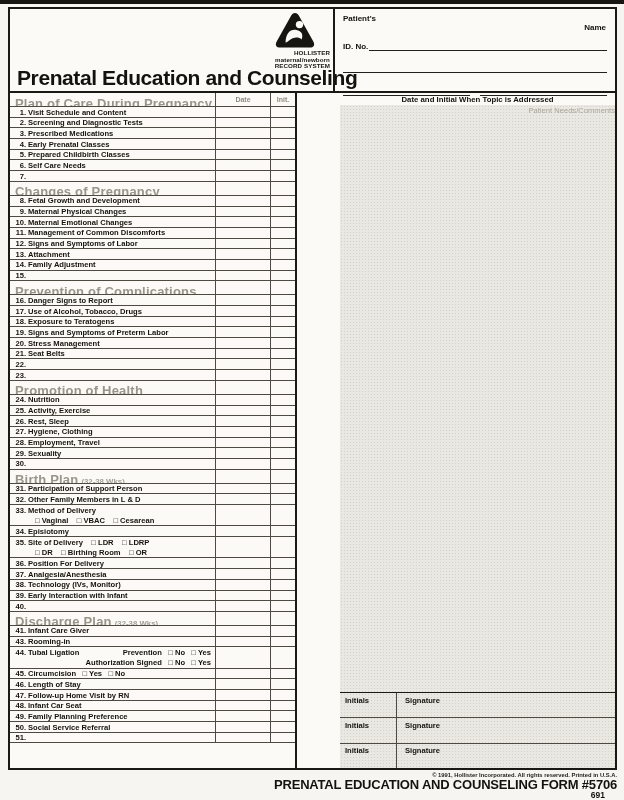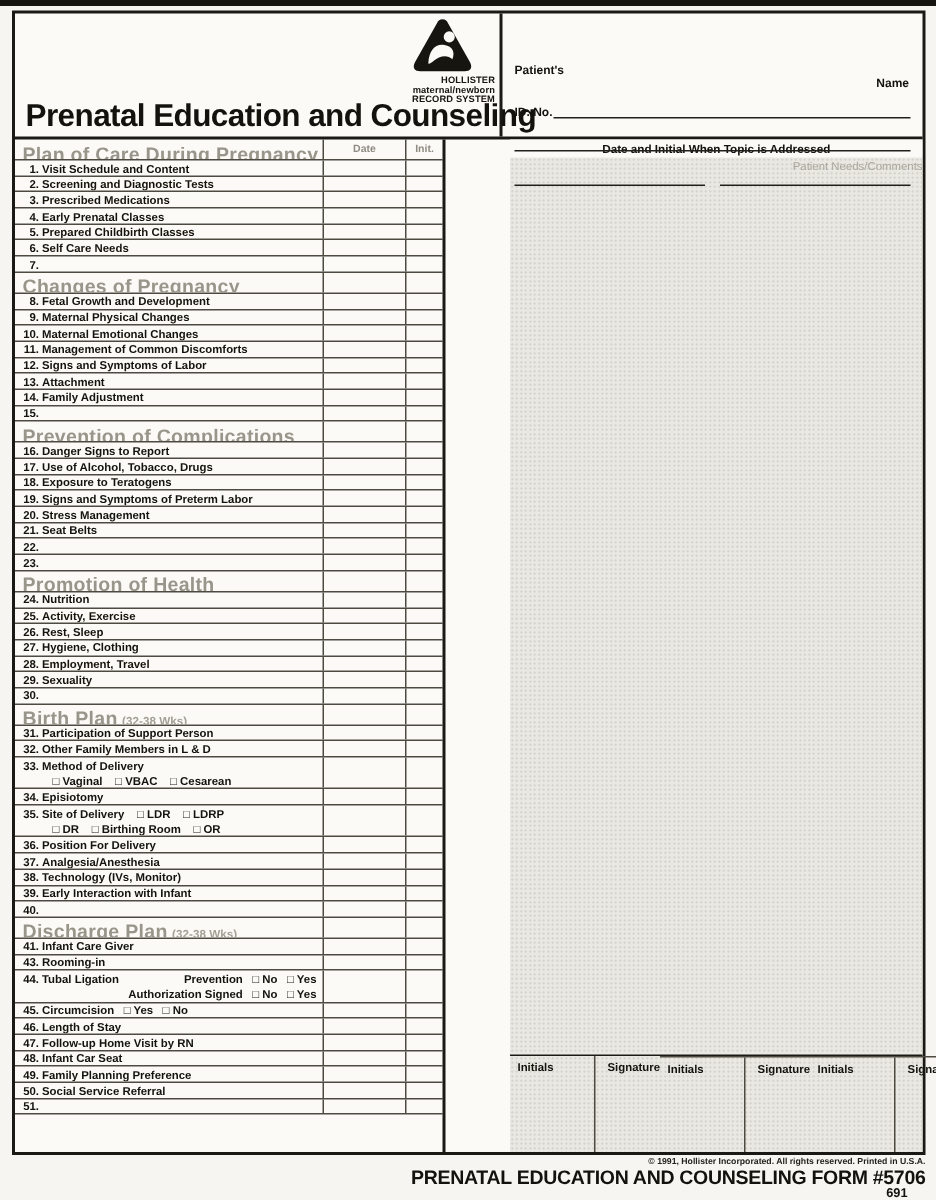--- a/index.html
+++ b/index.html
@@ -25,21 +25,21 @@
   .header-left { flex:1; position:relative; }
   .form-title {
     position:absolute; left:7px; bottom:1px; font-size:21px; font-weight:700;
     letter-spacing:-0.4px; color:#14120d; white-space:nowrap;
   }
   .logo-block { position:absolute; right:3px; top:3px; width:90px; text-align:right; }
   .logo-block svg { display:inline-block; margin-right:14px; }
   .logo-lines { margin-top:-2px; line-height:6.5px; }
   .logo-lines div { font-size:6.2px; font-weight:700; color:#17150f; letter-spacing:0.1px; }
   .header-right { width:282px; border-left:2px solid #1b1914; padding:5px 8px 4px 8px; position:relative; }
-  .p-label { font-size:8px; font-weight:700; color:#14120d; line-height:9px;margin-top:28px; }
+  .p-label { font-size:8px; font-weight:700; color:#14120d; line-height:9px; }
   .fline { display:flex; align-items:flex-end; }
   .fl-label { font-size:8px; font-weight:700; color:#14120d; flex:none; padding-right:1px; }
   .uline { flex:1; border-bottom:1.6px solid #22201a; height:9px; }
   .uline.half { flex:none; width:48%; }
   .gap { flex:none; width:10px; }
 
   
   .main { flex:1; display:flex; min-height:0; }
   .topics { width:285px; flex:none; display:flex; flex-direction:column; }
 
@@ -66,21 +66,21 @@
   
   .rightpanel { flex:1; border-left:2px solid #1b1914; display:flex; flex-direction:column; min-width:0;padding-left:43px; }
   .rp-head { flex:none; height:12px; text-align:center; font-size:7.8px; font-weight:700; color:#14120d; padding-top:2px; background:#fbfaf6; }
   .stipple {
     background-color:#e9e8e2;
     background-image: radial-gradient(#d3d2ca 0.6px, rgba(0,0,0,0) 0.75px);
     background-size:3px 3px;
   }
   .rp-gray { flex:1; text-align:right; min-height:0; }
   .rp-sub { font-size:7.6px; color:#a8a59b; padding-top:1px; font-weight:400; }
-  .rp-sign { flex:none; height:65px; border-top:1.4px solid #1b1914; display:flex; flex-direction:row; }
+  .rp-sign { flex:none; height:76px; border-top:1.4px solid #1b1914; display:flex; flex-direction:column; }
   .sig-row { flex:1; display:flex; }
   .sig-row + .sig-row { border-top:0.9px solid #4d4a42; }
   .sig-i { width:57px; flex:none; border-right:0.9px solid #4d4a42; padding:2.5px 0 0 5px; font-size:7.6px; font-weight:700; color:#15130d; }
   .sig-s { flex:1; padding:2.5px 0 0 8px; font-size:7.6px; font-weight:700; color:#15130d; }
 
   
   .footer { position:absolute; left:8px; top:768px; width:609px; height:28px; }
   .f-left { position:absolute; left:2px; top:2px;margin-top:44px; }
   .f-brand { font-family:"Liberation Serif", serif; font-size:16px; font-weight:700; color:#14120d; letter-spacing:0.2px; line-height:16px; }
   .f-addr { font-size:5.9px; font-weight:700; color:#24221c; margin-top:1px; letter-spacing:0.1px; }

